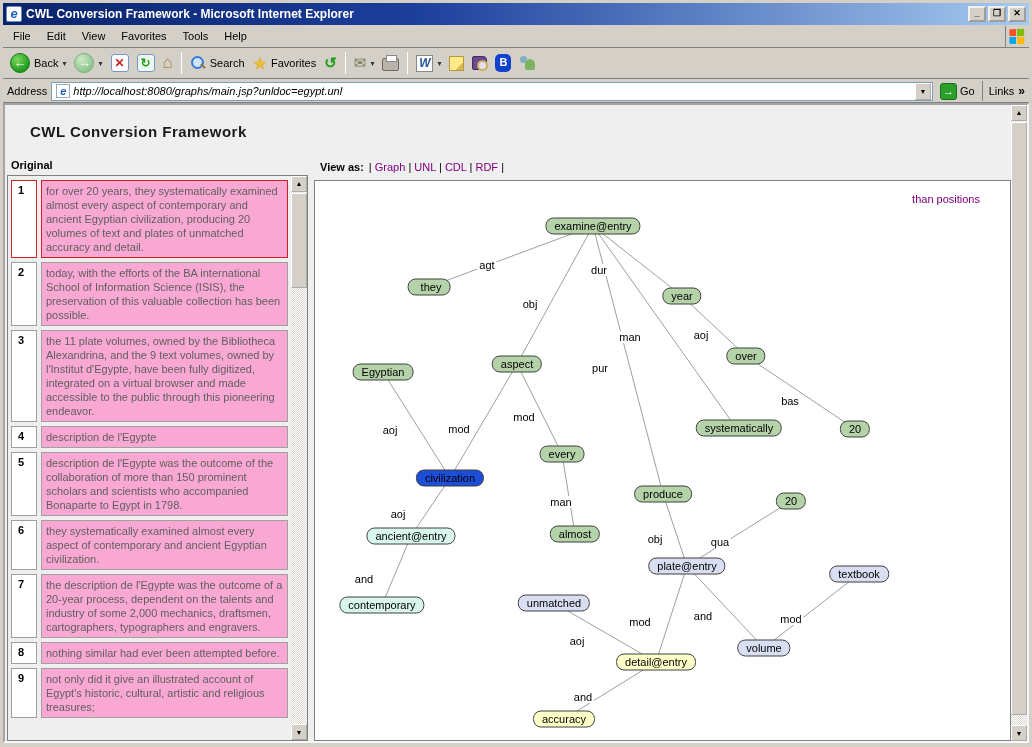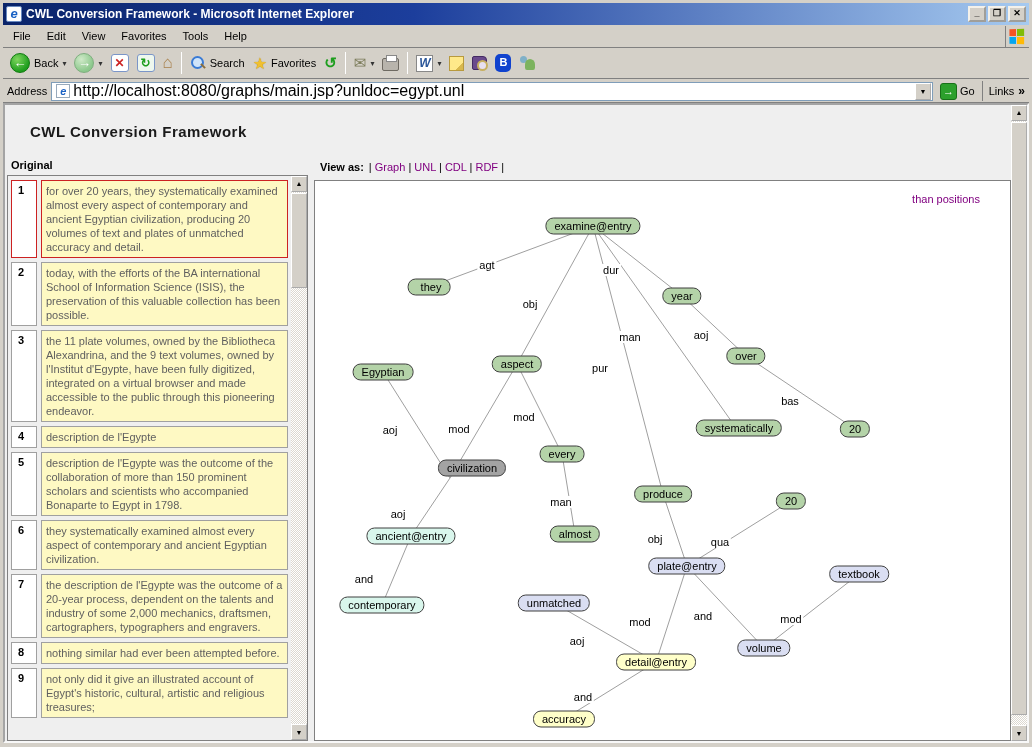--- a/index.html
+++ b/index.html
@@ -57,40 +57,40 @@
     text-align:center; line-height:17px; }
   .msn { position:relative; width:18px; height:16px; }
   .msn::before { content:""; position:absolute; left:1px; top:1px; width:7px; height:7px; border-radius:50%; background:#7fb0c8; }
   .msn::after { content:""; position:absolute; left:6px; top:4px; width:10px; height:11px; border-radius:50% 50% 20% 20%; background:#7cb35e; }
 
   .addressbar { position:absolute; left:3px; top:80px; right:3px; height:23px; background:#d4d0c8;
     border-bottom:1px solid #808080; display:flex; align-items:center; padding:0 4px; font-size:11px; gap:4px; }
   .addr-field { flex:1; height:19px; background:#fff; border:1px solid #7f9db9; display:flex; align-items:center; padding:0 1px; }
   .addr-field .ie-pg { width:14px; height:14px; background:#fff; border:1px solid #9ab; color:#1b62c4; font-weight:bold;
     font-style:italic; font-size:11px; line-height:12px; text-align:center; margin:0 3px; }
-  .addr-url { flex:1; font-size:16px; color:#000; }
+  .addr-url { flex:1; font-size:11px; color:#000;font-style:italic; }
   .addr-drop { width:16px; height:17px; background:#d4d0c8; border:1px outset #fff; font-size:7px; text-align:center; line-height:15px; }
   .gobtn { display:flex; align-items:center; gap:3px; padding:0 3px; }
   .gobtn .goarr { width:17px; height:17px; background:#2ca02c; border:1px solid #187018; border-radius:3px; color:#fff;
     font-weight:bold; text-align:center; line-height:15px; font-size:11px; }
   .links-zone { display:flex; align-items:center; gap:4px; border-left:1px solid #808080; padding-left:6px; height:20px; }
   .chev { font-weight:bold; font-size:12px; }
 
   
   .viewport { position:absolute; left:3px; right:3px; top:103px; bottom:4px; background:#efefef;
     border:2px inset #f8f8f8; overflow:hidden; }
   .page-heading { position:absolute; left:25px; top:18px; font-size:15px; font-weight:bold; color:#1a1a1a; letter-spacing:0.5px; }
   .original-label { position:absolute; left:6px; top:54px; font-size:11px; font-weight:bold; color:#000; }
 
   .sent-panel { position:absolute; left:2px; top:70px; width:301px; bottom:0; background:#efefef;
     border:1px solid #808080; overflow:hidden; }
   .sent-rows { position:absolute; left:0; top:0; right:16px; bottom:0; overflow:hidden; padding:2px 2px; }
   .srow { display:flex; gap:4px; margin:2px 1px 4px 1px; }
   .snum { width:26px; border:1px solid #a0a0a0; background:#fff; font-size:11px; font-weight:bold; padding:3px 0 0 6px; }
-  .stext { flex:1; border:1px solid #a0a0a0; background:#fef9c3; font-size:11px; line-height:14px; color:#5f5f5f; padding:3px 4px; }
+  .stext { flex:1; border:1px solid #a0a0a0; background:#f9a8d4; font-size:11px; line-height:14px; color:#5f5f5f; padding:3px 4px; }
   .srow.selected .snum, .srow.selected .stext { border-color:#cc2222; }
 
   
   .sbar { position:absolute; width:16px; background:#dcd8d0;
     background-image:linear-gradient(45deg,#fff 25%,transparent 25%,transparent 75%,#fff 75%),
                      linear-gradient(45deg,#fff 25%,transparent 25%,transparent 75%,#fff 75%);
     background-size:2px 2px; background-position:0 0,1px 1px; }
   .sb-btn { position:absolute; left:0; width:16px; height:16px; background:#d4d0c8; border:1px outset #fff;
     font-size:7px; text-align:center; line-height:14px; color:#000; }
   .sb-thumb { position:absolute; left:0; width:16px; background:#d4d0c8; border:1px outset #fff; }
@@ -284,21 +284,21 @@
         <line x1="372" y1="385" x2="476" y2="320" stroke="#9f9f9f" stroke-width="1"></line>
         <line x1="372" y1="385" x2="341" y2="481" stroke="#9f9f9f" stroke-width="1"></line>
         <line x1="372" y1="385" x2="449" y2="467" stroke="#9f9f9f" stroke-width="1"></line>
         <line x1="449" y1="467" x2="544" y2="393" stroke="#9f9f9f" stroke-width="1"></line>
         <line x1="239" y1="422" x2="341" y2="481" stroke="#9f9f9f" stroke-width="1"></line>
         <line x1="341" y1="481" x2="249" y2="538" stroke="#9f9f9f" stroke-width="1"></line>
       </svg>
     <div id="graph-nodes">
         <div class="elabel" style="left: 172px; top: 84px;">agt</div>
         <div class="elabel" style="left: 215px; top: 123px;">obj</div>
-        <div class="elabel" style="left: 296px; top: 89px;">dur</div>
+        <div class="elabel" style="left: 284px; top: 89px;">dur</div>
         <div class="elabel" style="left: 315px; top: 156px;">man</div>
         <div class="elabel" style="left: 285px; top: 187px;">pur</div>
         <div class="elabel" style="left: 386px; top: 154px;">aoj</div>
         <div class="elabel" style="left: 475px; top: 220px;">bas</div>
         <div class="elabel" style="left: 144px; top: 248px;">mod</div>
         <div class="elabel" style="left: 209px; top: 236px;">mod</div>
         <div class="elabel" style="left: 75px; top: 249px;">aoj</div>
         <div class="elabel" style="left: 83px; top: 333px;">aoj</div>
         <div class="elabel" style="left: 246px; top: 321px;">man</div>
         <div class="elabel" style="left: 49px; top: 398px;">and</div>
@@ -311,21 +311,21 @@
         <div class="elabel" style="left: 268px; top: 516px;">and</div>
         <div class="gnode" style="left: 278px; top: 45px; background: rgb(180, 211, 168);">examine@entry</div>
         <div class="gnode" style="left: 114px; top: 106px; background: rgb(180, 211, 168); padding-left: 12px;">they</div>
         <div class="gnode" style="left: 367px; top: 115px; background: rgb(180, 211, 168);">year</div>
         <div class="gnode" style="left: 431px; top: 175px; background: rgb(180, 211, 168);">over</div>
         <div class="gnode" style="left: 202px; top: 183px; background: rgb(180, 211, 168);">aspect</div>
         <div class="gnode" style="left: 68px; top: 191px; background: rgb(180, 211, 168);">Egyptian</div>
         <div class="gnode" style="left: 424px; top: 247px; background: rgb(180, 211, 168);">systematically</div>
         <div class="gnode" style="left: 540px; top: 248px; background: rgb(180, 211, 168);">20</div>
         <div class="gnode" style="left: 247px; top: 273px; background: rgb(180, 211, 168);">every</div>
-        <div class="gnode" style="left: 135px; top: 287px; background: #a3a3a3; margin-left: 22px;">civilization</div>
+        <div class="gnode" style="left: 135px; top: 297px; background: #1d4ed8;">civilization</div>
         <div class="gnode" style="left: 348px; top: 313px; background: rgb(180, 211, 168);">produce</div>
         <div class="gnode" style="left: 476px; top: 320px; background: rgb(180, 211, 168);">20</div>
         <div class="gnode" style="left: 260px; top: 353px; background: rgb(180, 211, 168);">almost</div>
         <div class="gnode" style="left: 96px; top: 355px; background: rgb(217, 246, 236);">ancient@entry</div>
         <div class="gnode" style="left: 372px; top: 385px; background: rgb(218, 222, 242); text-align: center;">plate@entry</div>
         <div class="gnode" style="left: 544px; top: 393px; background: rgb(218, 222, 242);">textbook</div>
         <div class="gnode" style="left: 67px; top: 424px; background: rgb(217, 246, 236);">contemporary</div>
         <div class="gnode" style="left: 239px; top: 422px; background: rgb(218, 222, 242);">unmatched</div>
         <div class="gnode" style="left: 341px; top: 481px; background: rgb(255, 255, 201);">detail@entry</div>
         <div class="gnode" style="left: 449px; top: 467px; background: rgb(218, 222, 242);">volume</div>

